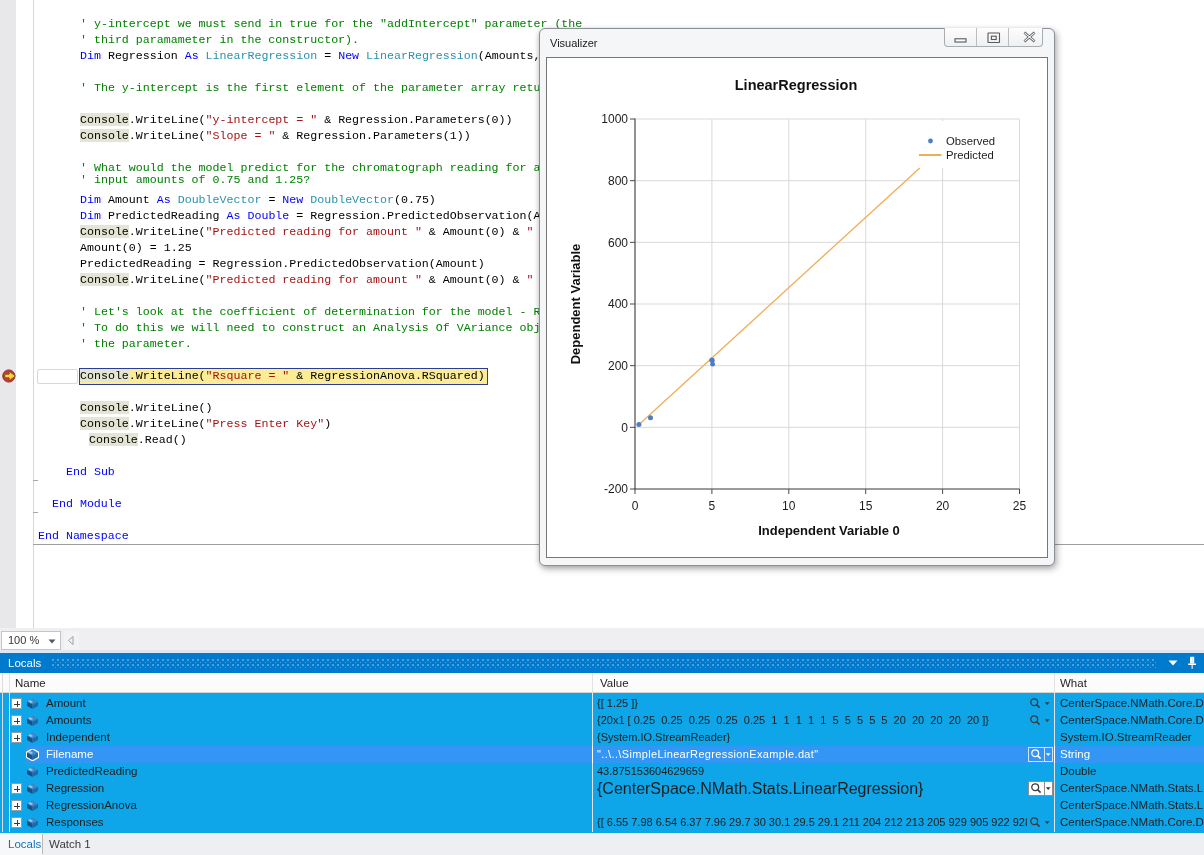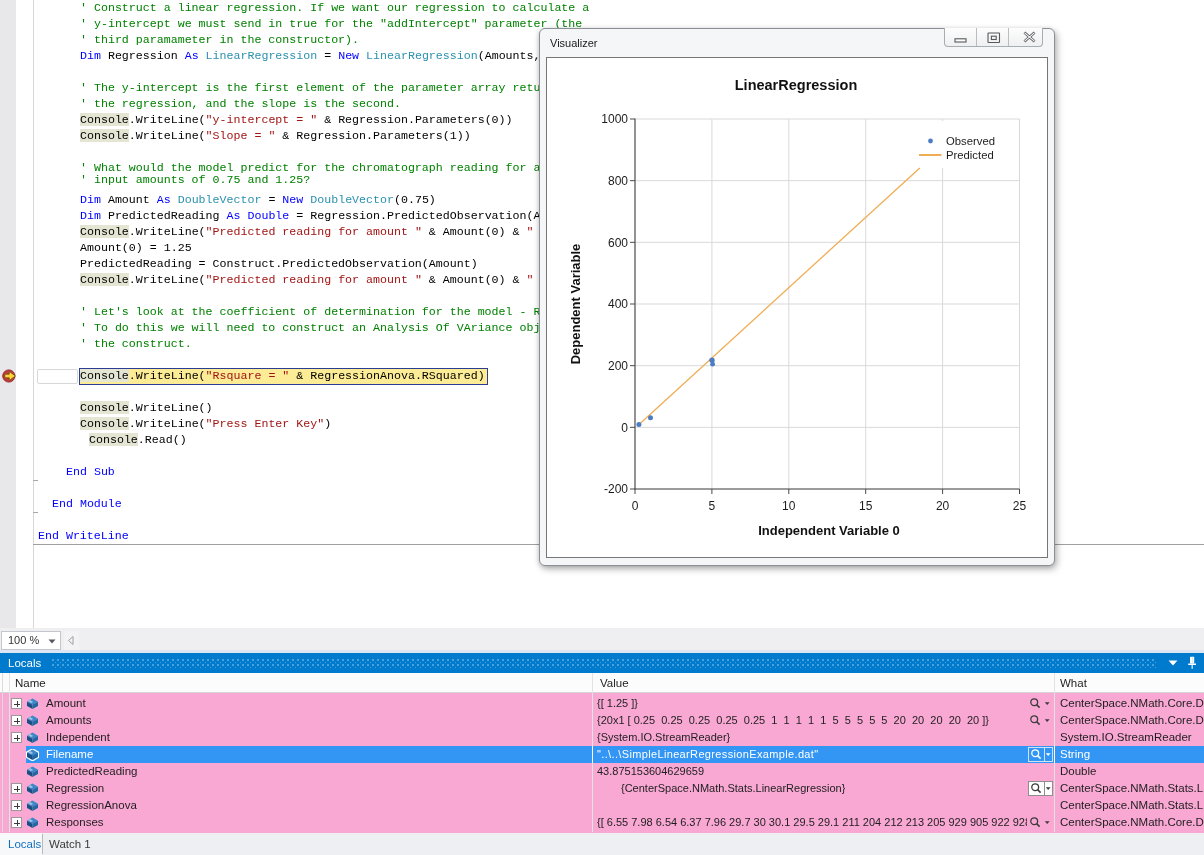--- a/index.html
+++ b/index.html
@@ -8,21 +8,21 @@
 #editor {position:absolute;left:0;top:0;width:1204px;height:628px;background:#fff}
 #editor .ln {position:absolute;white-space:pre;font:11.63px/16px "Liberation Mono",monospace;height:16px;color:#000}
 .k {color:#0000ff} .t {color:#2b91af} .c {color:#008000} .s {color:#a31515}
 .hb {background:#e4e6d3}
 #margin {position:absolute;left:0;top:0;width:16px;height:628px;background:#e8e8ea}
 #foldline {position:absolute;left:33px;top:0;width:1px;height:628px;background:#d7d7d7}
 
 #zstrip {position:absolute;left:0;top:628px;width:1204px;height:25px;background:#efeff2}
 
 #lheader {position:absolute;left:0;top:653px;width:1204px;height:20px;background:#007acc;color:#fff}
-#lgrid {position:absolute;left:0;top:673px;width:1204px;height:160px;background:#f9a8d4}
+#lgrid {position:absolute;left:0;top:673px;width:1204px;height:160px;background:#0ea5e9}
 .gt {position:absolute;font:11.5px/17px "Liberation Sans",sans-serif;white-space:pre;overflow:hidden}
 .expb {position:absolute;width:11px;height:11px;border:1px solid #9a9a9a;background:#fff}
 
 .ctick {font:12px "Liberation Sans",sans-serif;fill:#1c1c1c}
 .cleg {font:11.3px "Liberation Sans",sans-serif;fill:#1c1c1c}
 .ctitle {font:bold 14.5px "Liberation Sans",sans-serif;fill:#111}
 .caxis {font:bold 13px "Liberation Sans",sans-serif;fill:#111}
 </style></head><body>
 <div id="root">
 
@@ -33,46 +33,44 @@
   <div class="abs" style="left:33px;top:480px;width:5px;height:1px;background:#a9a9a9"></div>
   <div class="abs" style="left:33px;top:512px;width:5px;height:1px;background:#a9a9a9"></div>
   <div class="abs" style="left:33px;top:544px;width:1171px;height:1px;background:#9f9f9f"></div>
 
   <div class="abs" style="left:37px;top:369px;width:41px;height:15px;background:#fff;border:1px solid #d8d8d8;border-radius:2px"></div>
   <div class="abs" style="left:78.5px;top:367.5px;width:409px;height:17.5px;background:#fbec95;border:1px solid #2c3e94;border-bottom-width:1.5px"></div>
   <svg class="abs" style="left:2px;top:369px" width="16" height="14" viewBox="0 0 16 14">
     <circle cx="6.8" cy="7" r="6.1" fill="#c23a40" stroke="#8f2323" stroke-width="0.9"></circle>
     <path d="M2.8 5.2 H7.2 V2.4 L13.4 7 L7.2 11.6 V8.8 H2.8 Z" fill="#ffd23e" stroke="#6b5500" stroke-width="0.8"></path>
   </svg>
-<div class="ln" style="left:80px;top:0px"><span class="c">' Construct a linear regression. If we want our regression to calculate a</span></div>
 <div class="ln" style="left:80px;top:16px"><span class="c">' y-intercept we must send in true for the "addIntercept" parameter (the</span></div>
 <div class="ln" style="left:80px;top:32px"><span class="c">' third paramameter in the constructor).</span></div>
 <div class="ln" style="left:80px;top:48px"><span class="k">Dim</span> Regression <span class="k">As</span> <span class="t">LinearRegression</span> = <span class="k">New</span> <span class="t">LinearRegression</span>(Amounts, Responses, True)</div>
 <div class="ln" style="left:80px;top:80px"><span class="c">' The y-intercept is the first element of the parameter array returned by</span></div>
-<div class="ln" style="left:80px;top:96px"><span class="c">' the regression, and the slope is the second.</span></div>
 <div class="ln" style="left:80px;top:112px"><span class="hb">Console</span>.WriteLine(<span class="s">"y-intercept = "</span> &amp; Regression.Parameters(0))</div>
 <div class="ln" style="left:80px;top:128px"><span class="hb">Console</span>.WriteLine(<span class="s">"Slope = "</span> &amp; Regression.Parameters(1))</div>
 <div class="ln" style="left:80px;top:160px"><span class="c">' What would the model predict for the chromatograph reading for an</span></div>
 <div class="ln" style="left:80px;top:172px"><span class="c">' input amounts of 0.75 and 1.25?</span></div>
 <div class="ln" style="left:80px;top:192px"><span class="k">Dim</span> Amount <span class="k">As</span> <span class="t">DoubleVector</span> = <span class="k">New</span> <span class="t">DoubleVector</span>(0.75)</div>
 <div class="ln" style="left:80px;top:208px"><span class="k">Dim</span> PredictedReading <span class="k">As</span> <span class="k">Double</span> = Regression.PredictedObservation(Amount)</div>
 <div class="ln" style="left:80px;top:224px"><span class="hb">Console</span>.WriteLine(<span class="s">"Predicted reading for amount "</span> &amp; Amount(0) &amp; <span class="s">" is "</span> &amp; PredictedReading)</div>
 <div class="ln" style="left:80px;top:240px">Amount(0) = 1.25</div>
-<div class="ln" style="left:80px;top:256px">PredictedReading = Construct.PredictedObservation(Amount)</div>
+<div class="ln" style="left:80px;top:256px">PredictedReading = Regression.PredictedObservation(Amount)</div>
 <div class="ln" style="left:80px;top:272px"><span class="hb">Console</span>.WriteLine(<span class="s">"Predicted reading for amount "</span> &amp; Amount(0) &amp; <span class="s">" is "</span> &amp; PredictedReading)</div>
 <div class="ln" style="left:80px;top:304px"><span class="c">' Let's look at the coefficient of determination for the model - RSquared</span></div>
 <div class="ln" style="left:80px;top:320px"><span class="c">' To do this we will need to construct an Analysis Of VAriance object for</span></div>
-<div class="ln" style="left:80px;top:336px"><span class="c">' the construct.</span></div>
+<div class="ln" style="left:80px;top:336px"><span class="c">' the parameter.</span></div>
 <div class="ln" style="left:80px;top:368px"><span class="hb">Console</span>.WriteLine(<span class="s">"Rsquare = "</span> &amp; RegressionAnova.RSquared)</div>
 <div class="ln" style="left:80px;top:400px"><span class="hb">Console</span>.WriteLine()</div>
 <div class="ln" style="left:80px;top:416px"><span class="hb">Console</span>.WriteLine(<span class="s">"Press Enter Key"</span>)</div>
 <div class="ln" style="left:89px;top:432px"><span class="hb">Console</span>.Read()</div>
 <div class="ln" style="left:66px;top:464px"><span class="k">End Sub</span></div>
 <div class="ln" style="left:52px;top:496px"><span class="k">End Module</span></div>
-<div class="ln" style="left:38px;top:528px"><span class="k">End WriteLine</span></div>
+<div class="ln" style="left:38px;top:528px"><span class="k">End Namespace</span></div>
 </div>
 
 <div id="zstrip">
   <div class="abs" style="left:1px;top:3px;width:60px;height:19px;background:#fff;border:1px solid #c3c6cd"></div>
   <div class="abs" style="left:8px;top:4px;font:11px/17px 'Liberation Sans',sans-serif;color:#333">100 %</div>
   <svg class="abs" style="left:48px;top:11px" width="8" height="5" viewBox="0 0 8 5">
         <polygon points="0.5,0.5 7.5,0.5 4,4.5" fill="#55585e"></polygon>
       </svg>
   <div class="abs" style="left:64px;top:3px;width:15px;height:19px;background:#f3f3f5"></div>
   <svg class="abs" style="left:68px;top:8px" width="6" height="9" viewBox="0 0 6 9">
@@ -191,21 +189,21 @@
         <i style="position:absolute;left:2px;top:4.5px;width:6px;height:1px;background:#3a3a3a"></i>
         <i style="position:absolute;left:4.5px;top:2px;width:1px;height:6px;background:#3a3a3a"></i>
       </div>
 <svg class="abs" style="left:26px;top:783px" width="13" height="12" viewBox="0 0 13 12">
         <polygon points="6.5,0.6 12,3.7 6.5,6.8 1,3.7" fill="#3C87C8"></polygon>
         <polygon points="1,3.7 6.5,6.8 6.5,11 1,7.9" fill="#174F86"></polygon>
         <polygon points="12,3.7 6.5,6.8 6.5,11 12,7.9" fill="#2268A2"></polygon>
         <polygon points="4.1,2.1 7.2,3.9 5.1,5.1 2.2,3.4" fill="#9FC6E4"></polygon>
       </svg>
 <div class="gt" style="left:46px;top:780px;color:#1e1e1e">Regression</div>
-<div class="gt" style="left:621px;top:780px;max-width:430px;font-size:11px;color:#1e1e1e">{CenterSpace.NMath.Stats.LinearRegression}</div>
+<div class="gt" style="left:597px;top:780px;max-width:430px;font-size:16px;color:#1e1e1e">{CenterSpace.NMath.Stats.LinearRegression}</div>
 <div class="gt" style="left:1060px;top:780px;color:#1e1e1e">CenterSpace.NMath.Stats.LinearRegression</div>
 <div class="abs" style="left:1027.5px;top:780.5px;width:25px;height:15px;border:1px solid #8e8e8e;background:#fff"></div>
 <div class="abs" style="left:1043.5px;top:780.5px;width:1px;height:15px;background:#8e8e8e"></div>
 <svg class="abs" style="left:1030px;top:782px" width="22" height="13" viewBox="0 0 22 13">
         <circle cx="5.2" cy="5.2" r="3.4" fill="none" stroke="#3b3b3b" stroke-width="1.3"></circle>
         <line x1="7.7" y1="7.7" x2="10.6" y2="10.6" stroke="#3b3b3b" stroke-width="1.6"></line>
         <polygon points="15.8,5.2 20.6,5.2 18.2,7.9" fill="#3b3b3b"></polygon>
       </svg>
 <div class="expb" style="left:11px;top:800px">
         <i style="position:absolute;left:2px;top:4.5px;width:6px;height:1px;background:#3a3a3a"></i>

